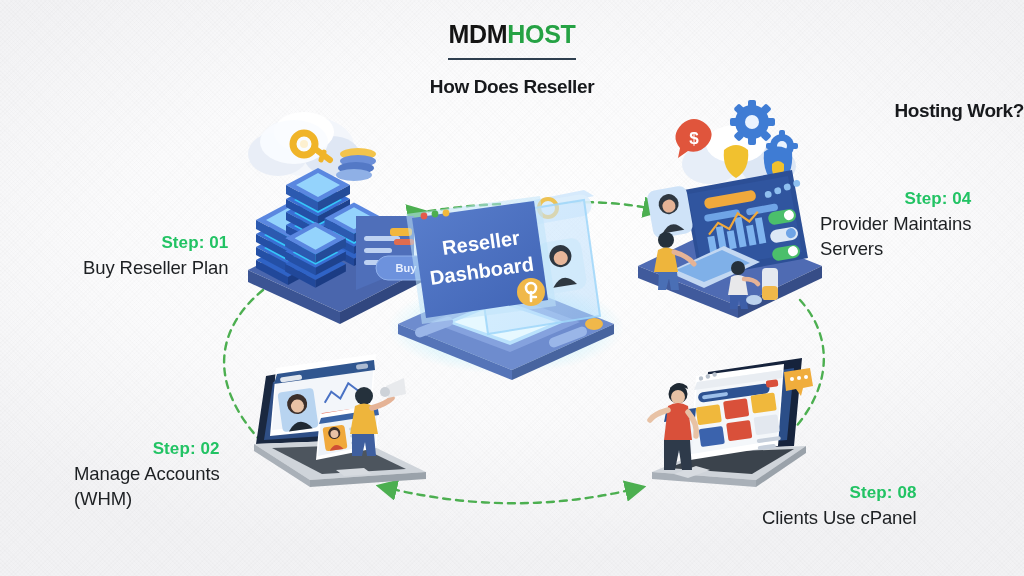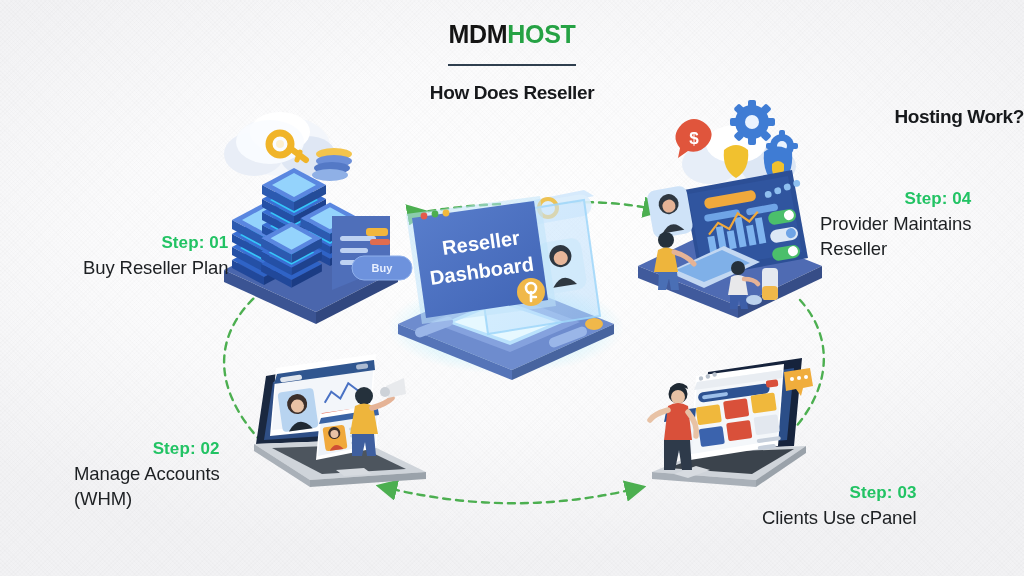--- a/index.html
+++ b/index.html
@@ -35,21 +35,21 @@
     top: 22px; left: 0; right: 0;
     text-align: center;
     z-index: 30;
   }
   .logo {
     display: inline-block;
     font-size: 25px;
     font-weight: 700;
     letter-spacing: -0.3px;
     line-height: 1;
-    padding-bottom: 17px;
+    padding-bottom: 11px;
     border-bottom: 2.5px solid #2f3f4f;
   }
   .logo .mdm { color: #141414; }
   .logo .host { color: #25a244; }
   .title {
     margin-top: 15px;
     font-size: 19px;
     font-weight: 700;
     color: #17191c;
     line-height: 1.26;
@@ -88,21 +88,21 @@
     position: absolute; inset: 0;
     z-index: 12;
     pointer-events: none;
   }
 
   
   .scene { position: absolute; z-index: 18; }
   .scene svg { display: block; overflow: visible; }
 
   #scene-center { left: 388px; top: 182px; z-index: 20; }
-  #scene-servers { left: 214px; top: 98px; }
+  #scene-servers { left: 238px; top: 98px; }
   #scene-provider { left: 632px; top: 100px; }
   #scene-whm    { left: 248px; top: 348px; }
   #scene-cpanel { left: 634px; top: 350px; }
 </style>
 </head>
 <body>
 
 <div id="canvas">
 
   <div class="header">
@@ -640,23 +640,23 @@
     <div class="txt">Buy Reseller Plan</div>
   </div>
 
   <div class="step" id="step-02">
     <div class="num">Step: 02</div>
     <div class="txt">Manage Accounts
 (WHM)</div>
   </div>
 
   <div class="step" id="step-03">
-    <div class="num">Step: 03</div>
+    <div class="num">Step: 08</div>
     <div class="txt">Clients Use cPanel</div>
   </div>
 
   <div class="step" id="step-04">
     <div class="num">Step: 04</div>
     <div class="txt">Provider Maintains
-Reseller</div>
+Servers</div>
   </div>
 
 </div>
 
 </body></html>

